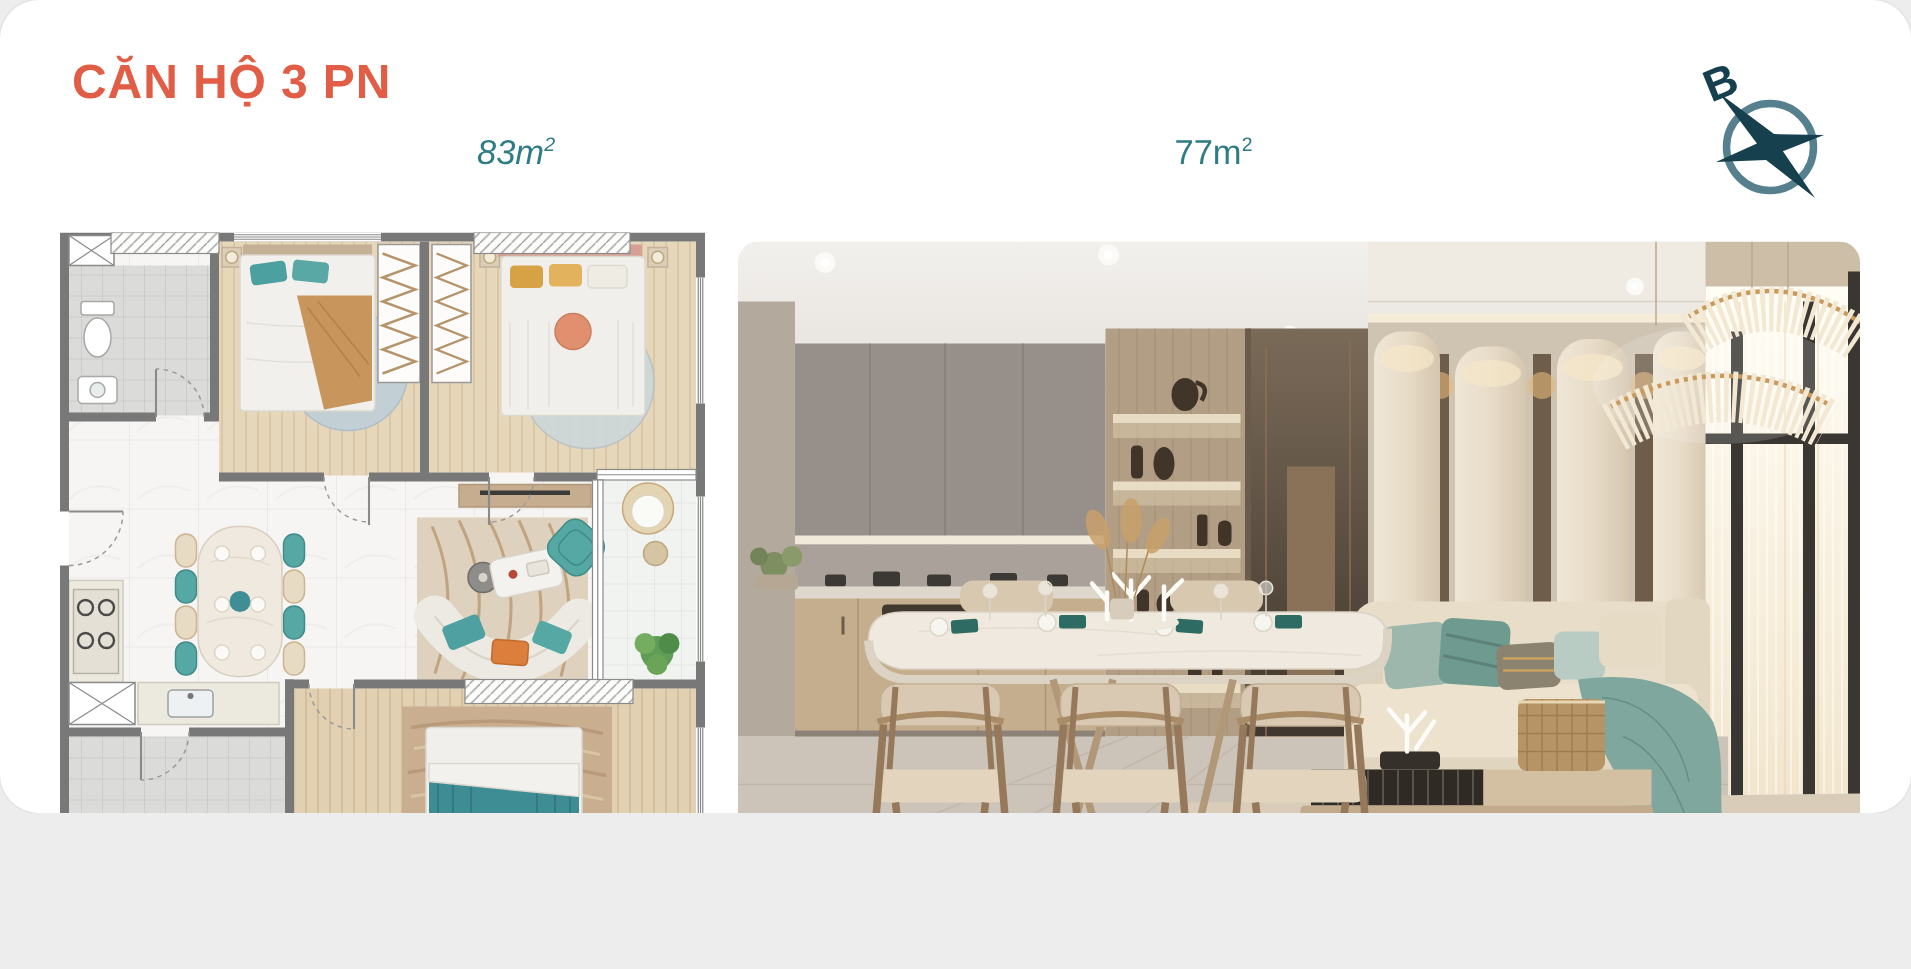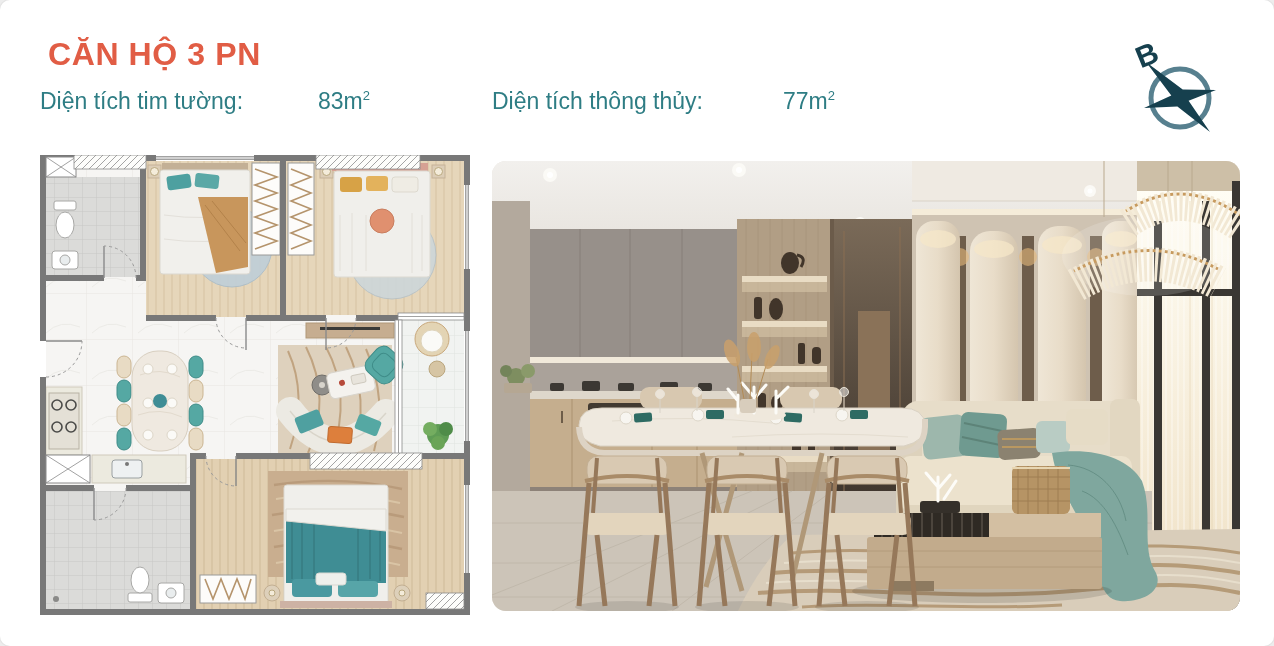--- a/index.html
+++ b/index.html
@@ -1,37 +1,35 @@
 <!DOCTYPE html>
 <html><head>
 <meta charset="utf-8">
 <style>
   html,body{margin:0;padding:0;background:#ededed;font-family:"Liberation Sans",sans-serif;}
-  .page{position:relative;width:1274px;height:646px;background:#ffffff;border-radius:10px;overflow:hidden;margin:0 auto;box-shadow:0 0 0 1px #e4e4e4;}
+  .page{position:relative;width:1274px;height:542px;background:#ffffff;border-radius:26px;overflow:hidden;margin:0 auto;box-shadow:0 0 0 1px #e4e4e4;}
   .title{position:absolute;left:48px;top:36px;margin:0;font-size:32px;font-weight:800;letter-spacing:.6px;color:#E15D45;}
   .m-label,.m-value{position:absolute;top:88px;font-size:23px;color:#2E7D84;white-space:nowrap;}
   .m-value sup{font-size:13px;}
-  .m1-label{left:40px;}  .m1-value{left:318px;}
+  .m1-label{left:40px;}  .m1-value{left:318px;font-style:italic;}
   .m2-label{left:492px;} .m2-value{left:783px;text-align:center;}
   .compass{position:absolute;left:1124px;top:32px;width:104px;height:112px;}
   .floorplan{position:absolute;left:40px;top:155px;width:430px;height:460px;}
   .photo{position:absolute;left:492px;top:161px;width:748px;height:450px;border-radius:14px;overflow:hidden;}
   svg{display:block;width:100%;height:100%;}
 </style>
 </head>
 <body>
 
 <div class="page">
 
   <h1 class="title">CĂN HỘ 3 PN</h1>
 
-  <span class="m-label m1-label">Diện tích tim tường:</span>
   <span class="m-value m1-value"><span>83m</span><sup>2</sup></span>
 
-  <span class="m-label m2-label">Diện tích thông thủy:</span>
   <span class="m-value m2-value"><span>77m</span><sup>2</sup></span>
 
   <div class="compass">
     <svg viewBox="0 0 104 112">
       <circle cx="56" cy="66" r="29" fill="none" stroke="#57808F" stroke-width="5"></circle>
       <polygon fill="#16404E" points="22,30 58.7,57.4 92,58 64.6,68.8 86,100 53.4,74.6 20,76 47.3,63.6"></polygon>
       <text x="12" y="32" transform="rotate(-22 26 22)" font-size="30" font-weight="bold" fill="#16404E">B</text>
     </svg>
   </div>
 

